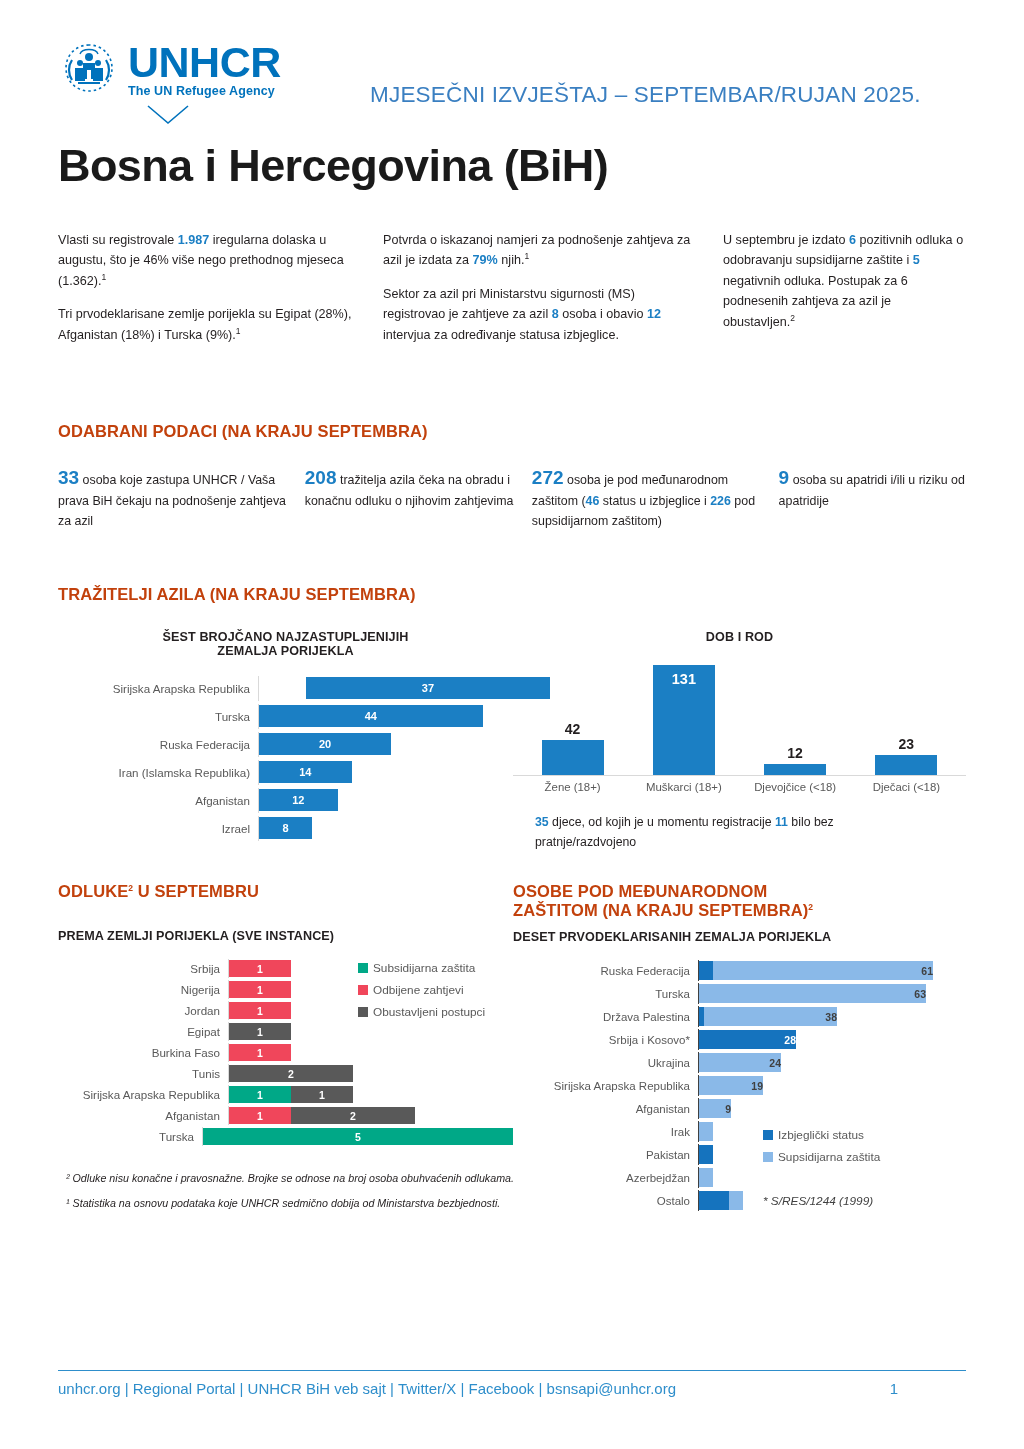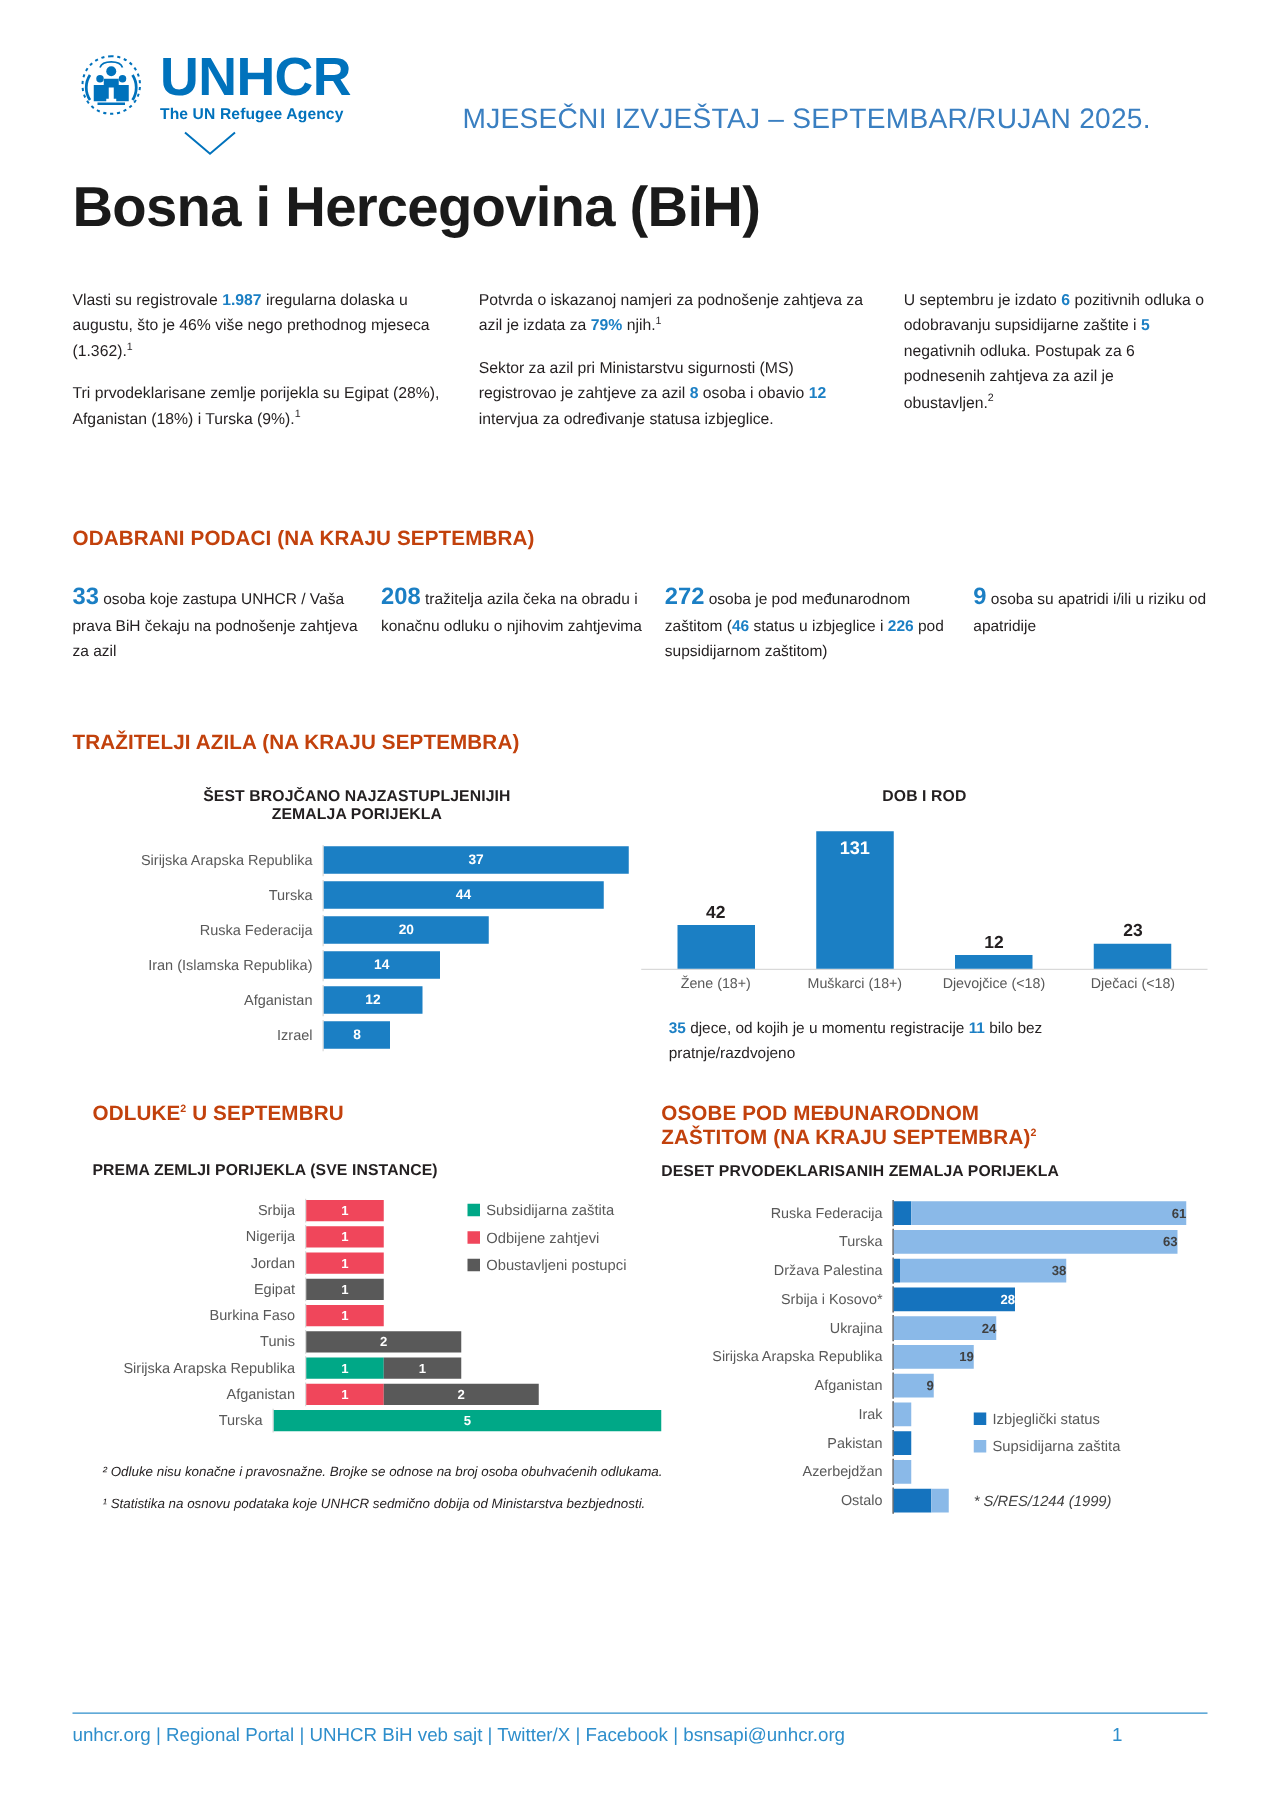--- a/index.html
+++ b/index.html
@@ -101,21 +101,21 @@
   }
   .vbar-in { color: #ffffff; font-size: 14.5px; font-weight: bold; }
   .vbar-axis { display: flex; padding: 0 4px; margin-top: 5px; }
   .vbar-axis div { flex: 1; text-align: center; font-size: 11.4px; color: #595959; }
   .note-line {
     margin-top: 20px; font-size: 12.3px; line-height: 1.6; color: #231f20;
     padding-left: 22px; width: 400px;
   }
 
   
-  .charts-row2 { display: flex; margin-top: 30px; margin-left: 16px; }
+  .charts-row2 { display: flex; margin-top: 30px; }
   .c2-left { width: 455px; }
   .c2-right { width: 453px; }
 
   
   .dec-chart { margin-top: 16px; position: relative; }
   .dec-row { display: flex; align-items: center; height: 19px; margin-bottom: 2px; }
   .dec-label {
     width: 170px; text-align: right; padding-right: 8px;
     font-size: 11.6px; color: #595959; white-space: nowrap;
   }
@@ -249,21 +249,21 @@
 
       <div class="chart-left">
         <div class="sub-head" style="margin-top:16px;">
           <span>ŠEST BROJČANO NAJZASTUPLJENIJIH</span><br>
           <span>ZEMALJA PORIJEKLA</span>
         </div>
         <div class="hbar-chart">
           <div class="hbar-row">
             <div class="hbar-label">Sirijska Arapska Republika</div>
             <div class="hbar-track">
-              <div class="hbar-fill" style="width:96%;">
+              <div class="hbar-fill" style="width:96%;margin-left:47px;">
                 <span class="hbar-val">37</span>
               </div>
             </div>
           </div>
           <div class="hbar-row">
             <div class="hbar-label">Turska</div>
             <div class="hbar-track">
               <div class="hbar-fill" style="width:88%;">
                 <span class="hbar-val">44</span>
               </div>

